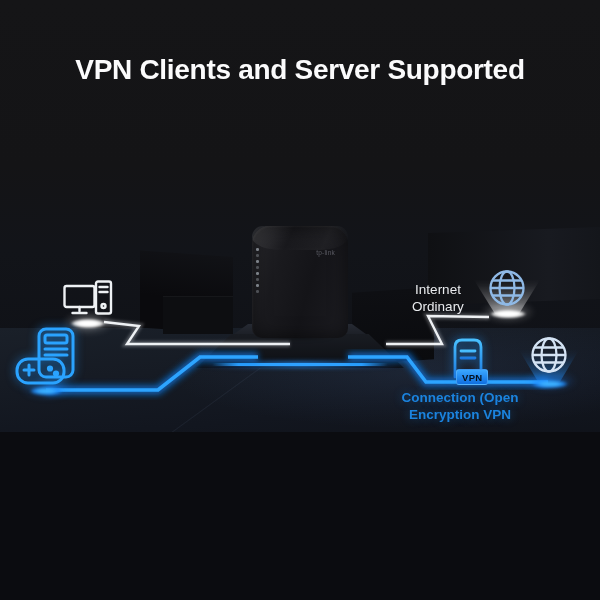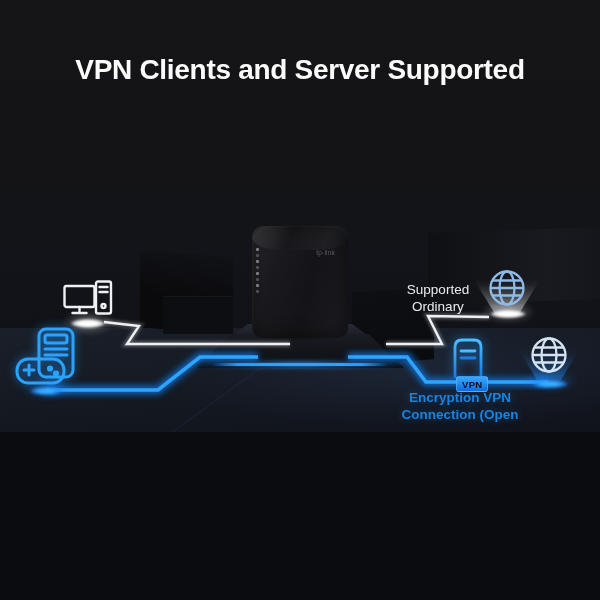--- a/index.html
+++ b/index.html
@@ -63,21 +63,21 @@
   .title{left:0;top:54px;width:600px;text-align:center;font-size:28px;font-weight:700;
     color:#fbfbfc;letter-spacing:-.3px;z-index:9;}
   .ordinary-label{left:399px;top:281px;width:78px;text-align:center;font-size:13.5px;line-height:17px;
     font-weight:500;color:#e9ebee;z-index:8;}
   .ordinary-label span{display:block;}
   .vpn-label{left:384px;top:389px;width:152px;text-align:center;font-size:13.5px;line-height:17px;
     font-weight:600;color:#1b83de;text-shadow:0 0 10px rgba(27,131,222,.45);z-index:8;}
   .vpn-label span{display:block;}
   .vpn-badge{left:456px;top:369px;padding:1.5px 5px;border-radius:3px;z-index:8;
     background:linear-gradient(180deg,#3aa7ff,#0f6fe0);border:1px solid rgba(120,200,255,.45);
-    color:#04121f;font-size:9.5px;font-weight:700;letter-spacing:.3px;margin-top:7px;}
+    color:#04121f;font-size:9.5px;font-weight:700;letter-spacing:.3px;}
 </style>
 </head>
 <body>
 
 <div class="stage">
 
   <div class="abs floor"></div>
   <div class="abs floor-seam"></div>
   <div class="abs block-left1"></div>
   <div class="abs block-left2"></div>
@@ -193,24 +193,24 @@
     </defs>
     <g fill="none" stroke="url(#srv)" stroke-width="2.8" stroke-linecap="round">
       <path d="M5 40 V10 Q5 3 12 3 H24 Q31 3 31 10 V40"></path>
       <path d="M11 14 h14 M11 21 h14"></path>
     </g>
   </svg>
 
   <div class="abs title">VPN Clients and Server Supported</div>
 
   <div class="abs ordinary-label">
-    <span>Supported</span>
+    <span>Internet</span>
     <span>Ordinary</span>
   </div>
 
   <div class="abs vpn-badge">VPN</div>
 
   <div class="abs vpn-label">
+    <span>Connection (Open</span>
     <span>Encryption VPN</span>
-    <span>Connection (Open</span>
   </div>
 
 </div>
 
 </body></html>

